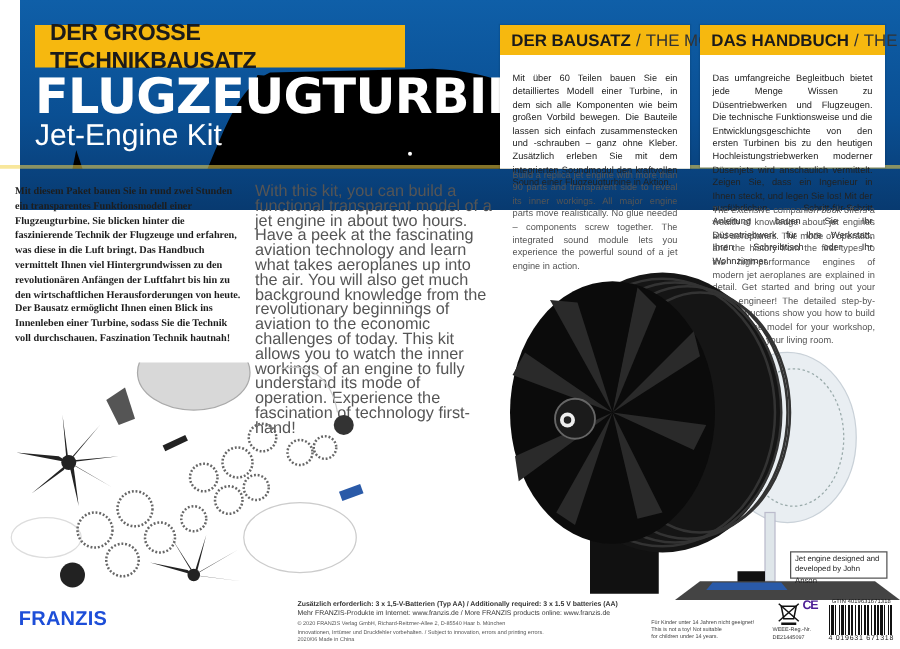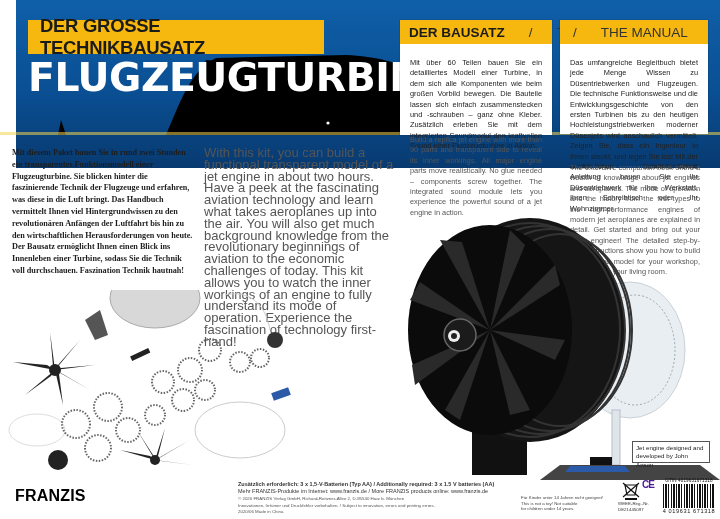--- a/index.html
+++ b/index.html
@@ -32,21 +32,21 @@
     font-size: 24px; color: #ffffff; font-weight: 400; line-height: 1;
   }
 
   .panel {
     position: absolute; top: 20px; background: #ffffff;
     box-shadow: 0 0 0 1px rgba(0,0,0,.08);
   }
   .panel-head {
     height: 24px; background: #f6b80f;
     display: flex; align-items: center; padding-left: 9px;
-    font-size: 13.5px; color: #1b1b1b; white-space: nowrap; gap: 20px;
+    font-size: 13.5px; color: #1b1b1b; white-space: nowrap;
   }
   .panel-head b { font-weight: 700; }
   .panel-head .en { font-weight: 400; color: #333; }
   .panel-head .sep { font-weight: 400; color: #333; margin: 0 4px; }
   .panel-de { padding: 14px 10px 0 10px; font-size: 7.4px; line-height: 10.4px; color: #222; font-weight: 400; text-align: justify; }
 
   .p1 { left: 400px; width: 152px; height: 115px; }
   .p2 { left: 560px; width: 148px; height: 114px; }
 
   .intro-de {
@@ -65,21 +65,21 @@
   .engine { position: absolute; left: 380px; top: 210px; width: 340px; height: 270px; }
 
   .credit-box {
     position: absolute; left: 632px; top: 441px; width: 78px; height: 22px;
     border: 1px solid #555; background: #fff;
     font-size: 6.2px; line-height: 8.4px; color: #222; padding: 2px 3px;
   }
 
   .brand {
     position: absolute; left: 15px; top: 487px;
-    font-weight: 700; font-size: 16px; color: #000000; letter-spacing: 0.2px;
+    font-weight: 700; font-size: 16px; color: #1d4ed8; letter-spacing: 0.2px;
   }
   .footer-text { position: absolute; left: 238px; top: 481px; width: 250px; color: #333; }
   .f-req { font-size: 5.5px; font-weight: 700; line-height: 7px; white-space: nowrap; }
   .f-more { font-size: 5.5px; line-height: 7px; white-space: nowrap; }
   .f-small { font-size: 4.4px; line-height: 5.6px; color: #555; margin-top: 1px; white-space: nowrap; }
 
   .age-warning { position: absolute; left: 521px; top: 495px; font-size: 4.4px; line-height: 5.6px; color: #444; }
 
   .weee { position: absolute; left: 620px; top: 482px; width: 22px; height: 18px; }
   .ce { position: absolute; left: 642px; top: 479px; font-size: 10px; font-weight: 700; color: #4c1d95; letter-spacing: -1px; }
@@ -98,35 +98,37 @@
 <div class="hero">
   <svg class="plane" viewBox="0 0 720 135" preserveAspectRatio="none">
     <path d="M150 135 C165 100 175 70 200 58 L330 55 C360 56 385 64 400 70 L400 135 Z" fill="#000"></path>
     <path d="M190 60 C230 62 280 75 330 100 L395 118 L400 135 L160 135 Z" fill="#000"></path>
     <rect x="395" y="20" width="5" height="115" fill="#000"></rect>
     <circle cx="312" cy="123" r="1.6" fill="#fff"></circle>
     <path d="M45 120 L50 135 L42 135 Z" fill="#000"></path>
   </svg>
   <div class="tagline-bar">DER GROSSE TECHNIKBAUSATZ</div>
   <div class="title-main">FLUGZEUGTURBINE</div>
+  <div class="title-sub">Jet-Engine Kit</div>
 </div>
 <div class="hero-bottom-line"></div>
 
 <div class="panel p1">
   <div class="panel-head">
     <b>DER BAUSATZ</b>
     <span class="sep">/</span>
     <span class="en">THE MODEL KIT</span>
   </div>
   <div class="panel-de">Mit über 60 Teilen bauen Sie ein detailliertes Modell einer Turbine, in dem sich alle Komponenten wie beim großen Vorbild bewegen. Die Bauteile lassen sich einfach zusammenstecken und -schrauben – ganz ohne Kleber. Zusätzlich erleben Sie mit dem integrierten Soundmodul den kraftvollen Sound einer Flugzeugturbine in Aktion.</div>
 </div>
 <div class="continued cont-p1">Build a replica jet engine with more than 90 parts and transparent side to reveal its inner workings. All major engine parts move realistically. No glue needed – components screw together. The integrated sound module lets you experience the powerful sound of a jet engine in action.</div>
 
 <div class="panel p2">
   <div class="panel-head">
+    <b>DAS HANDBUCH</b>
     <span class="sep">/</span>
     <span class="en">THE MANUAL</span>
   </div>
   <div class="panel-de">Das umfangreiche Begleitbuch bietet jede Menge Wissen zu Düsentriebwerken und Flugzeugen. Die technische Funktionsweise und die Entwicklungsgeschichte von den ersten Turbinen bis zu den heutigen Hochleistungstriebwerken moderner Düsenjets wird anschaulich vermittelt. Zeigen Sie, dass ein Ingenieur in Ihnen steckt, und legen Sie los! Mit der ausführlichen Schritt-für-Schritt Anleitung bauen Sie Ihr Düsentriebwerk für Ihre Werkstatt, Ihren Schreibtisch oder Ihr Wohnzimmer.</div>
 </div>
 <div class="continued cont-p2" style="top:163px">The extensive companion book offers a wealth of knowledge about jet engines and aeroplanes. The mode of operation and the history from the first types to the high-performance engines of modern jet aeroplanes are explained in detail. Get started and bring out your inner engineer! The detailed step-by-step instructions show you how to build a jet engine model for your workshop, your desk or your living room.</div>
 
 <div class="intro-de">Mit diesem Paket bauen Sie in rund zwei Stunden ein transparentes Funktionsmodell einer Flugzeugturbine. Sie blicken hinter die faszinierende Technik der Flugzeuge und erfahren, was diese in die Luft bringt. Das Handbuch vermittelt Ihnen viel Hintergrundwissen zu den revolutionären Anfängen der Luftfahrt bis hin zu den wirtschaftlichen Herausforderungen von heute. Der Bausatz ermöglicht Ihnen einen Blick ins Innenleben einer Turbine, sodass Sie die Technik voll durchschauen. Faszination Technik hautnah!</div>
 <div class="intro-en">With this kit, you can build a functional transparent model of a jet engine in about two hours. Have a peek at the fascinating aviation technology and learn what takes aeroplanes up into the air. You will also get much background knowledge from the revolutionary beginnings of aviation to the economic challenges of today. This kit allows you to watch the inner workings of an engine to fully understand its mode of operation. Experience the fascination of technology first-hand!</div>
 

